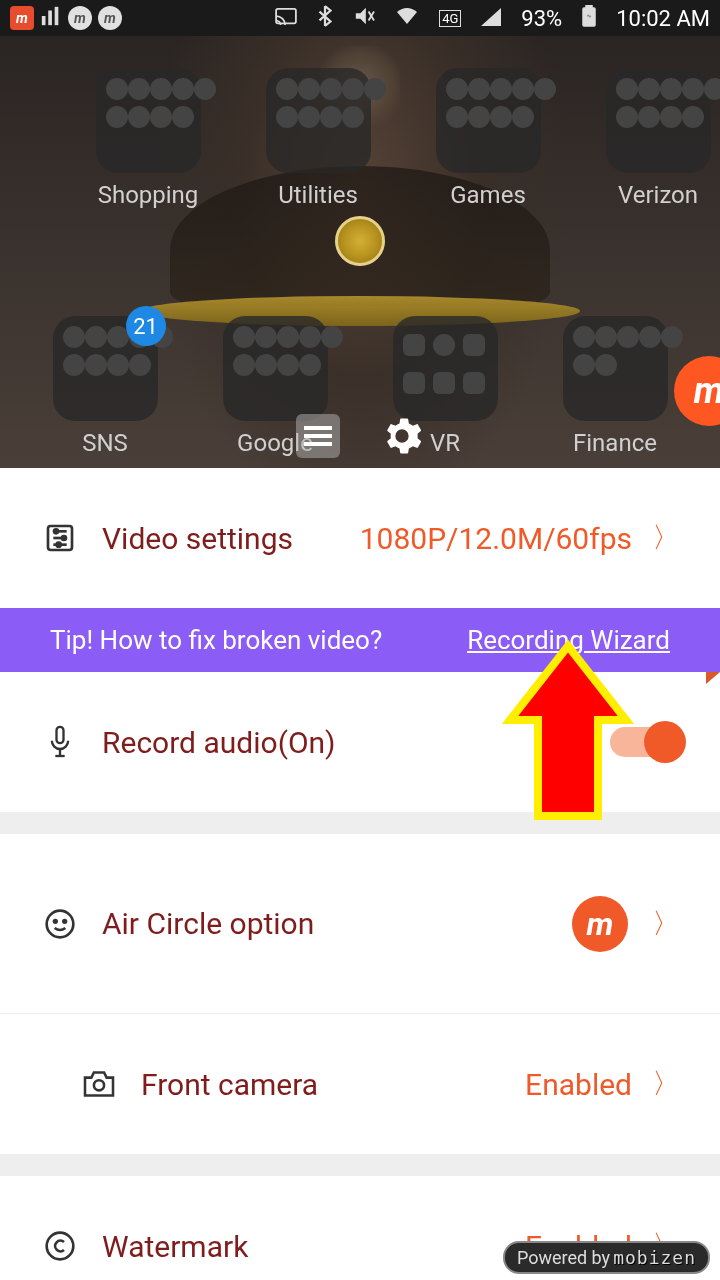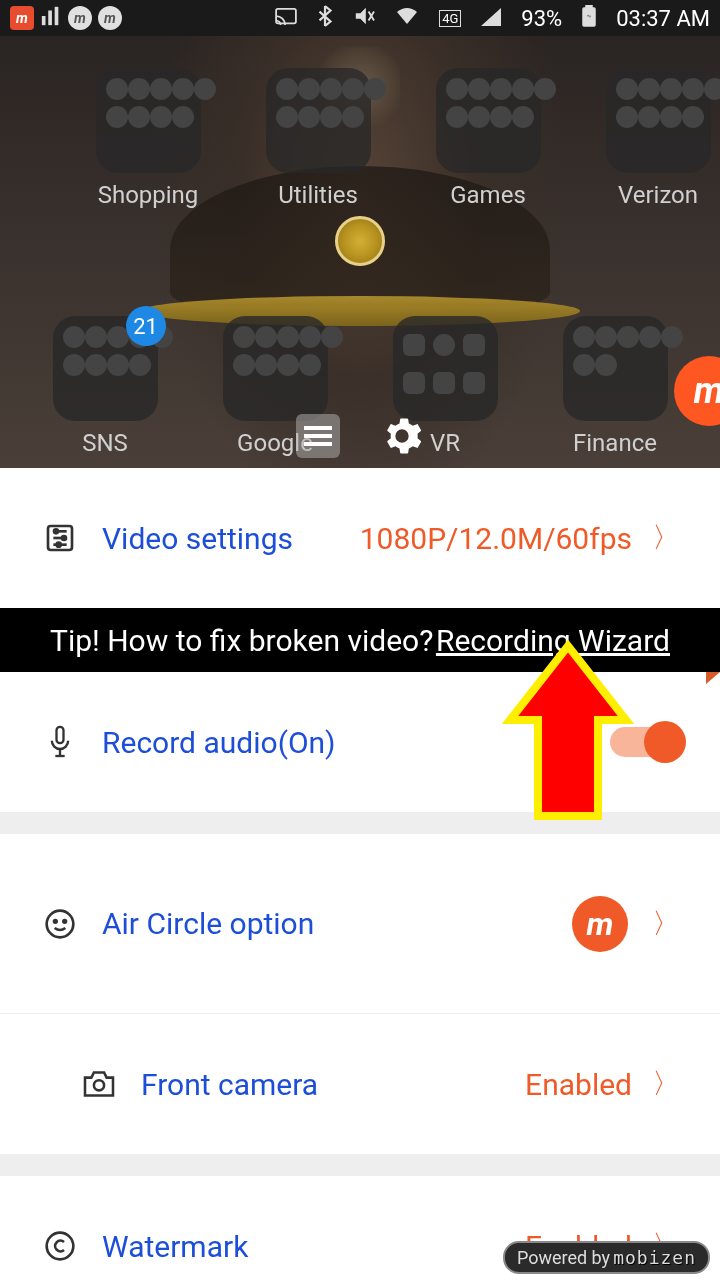--- a/index.html
+++ b/index.html
@@ -176,45 +176,45 @@
   .setting-row.watermark { height: 140px; }
 
   .row-icon {
     width: 40px; height: 40px;
     margin-right: 22px;
     display: flex; align-items: center; justify-content: center;
     color: #333;
   }
   .row-label {
     font-size: 30px;
-    color: #1d4ed8;
+    color: #7f1d1d;
     flex: 1;
   }
   .row-value {
     font-size: 30px;
     color: #f05a28;
     margin-right: 20px;
   }
   .chevron {
     color: #f05a28;
     font-size: 28px;
   }
 
   .gap { height: 22px; background: #eeeeee; }
 
   
   .tip-banner {
     height: 64px;
-    background: #000000;
+    background: #8b5cf6;
     display: flex;
     align-items: center;
     justify-content: space-between;
     padding: 0 50px;
     color: #fff;
-    font-size: 30px;
+    font-size: 26px;
     position: relative;
   }
   .tip-link { text-decoration: underline; }
   .tip-corner {
     position: absolute;
     bottom: -12px; right: 0;
     width: 0; height: 0;
     border-style: solid;
     border-width: 12px 14px 0 0;
     border-color: #d85a2a transparent transparent transparent;
@@ -320,21 +320,21 @@
         </svg>
     </span>
     <span>93%</span>
     <span>
       <svg width="14" height="22" viewBox="0 0 14 22" fill="none" stroke="#ddd" stroke-width="1.5">
           <rect x="1" y="3" width="12" height="18" rx="1" fill="#ddd"></rect>
           <rect x="4" y="0" width="6" height="3" fill="#ddd"></rect>
           <path d="M7 6 L4 12 L7 12 L6 18 L10 10 L7 10 Z" fill="#333"></path>
         </svg>
     </span>
-    <span>03:37 AM</span>
+    <span>10:02 AM</span>
   </div>
 </div>
 
 <div class="home-screen">
   <div class="home-bg-portrait"></div>
   <div class="home-emblem"></div>
   <div class="home-cap"></div>
   <div class="home-cap-badge"></div>
   <div class="home-cap-band"></div>
 

